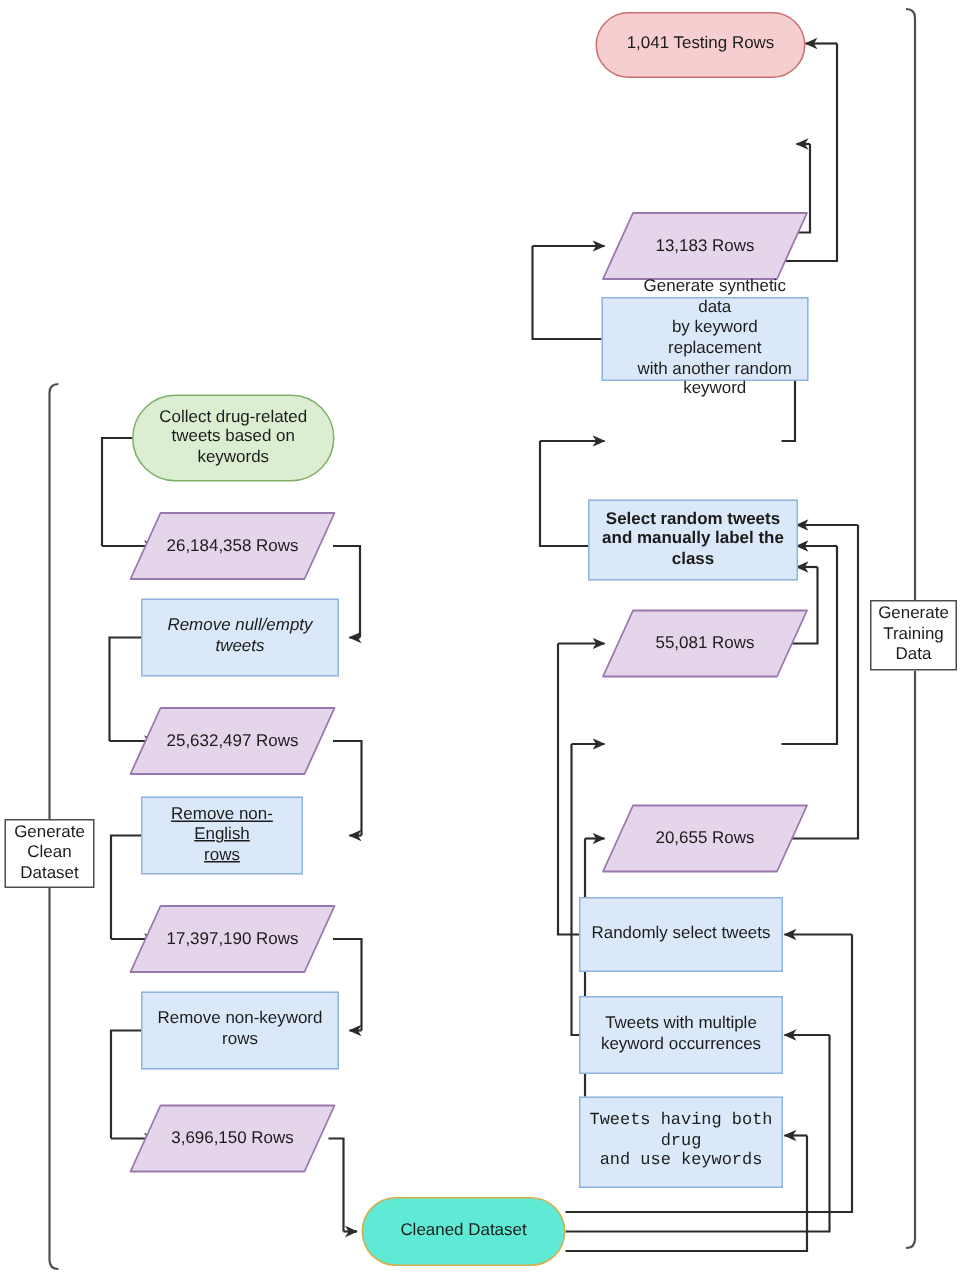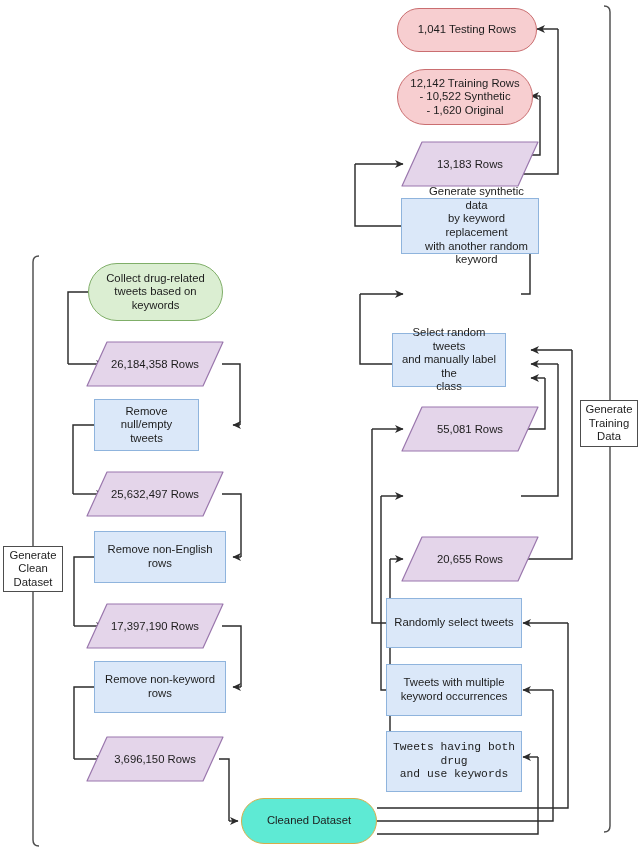--- a/index.html
+++ b/index.html
@@ -123,33 +123,33 @@
 keywords</span>
   </div>
 
   <div class="dataWrap" style="left:85px;top:340px;width:140px;height:48px;">
     <svg width="140" height="48" viewBox="0 0 140 48" xmlns="http://www.w3.org/2000/svg">
       <path d="M22,2 L138,2 L118,46 L2,46 Z" fill="#e4d5ea" stroke="#9a77ad" stroke-width="1.2" stroke-linejoin="round"></path>
     </svg>
     <span class="t">26,184,358 Rows</span>
   </div>
 
-  <div class="node proc" style="left:94px;top:399px;width:105px;height:52px;">
+  <div class="node proc" style="left:94px;top:399px;width:132px;height:52px;font-style:italic;">
     <span class="t">Remove null/empty
 tweets</span>
   </div>
 
   <div class="dataWrap" style="left:85px;top:470px;width:140px;height:48px;">
     <svg width="140" height="48" viewBox="0 0 140 48" xmlns="http://www.w3.org/2000/svg">
       <path d="M22,2 L138,2 L118,46 L2,46 Z" fill="#e4d5ea" stroke="#9a77ad" stroke-width="1.2" stroke-linejoin="round"></path>
     </svg>
     <span class="t">25,632,497 Rows</span>
   </div>
 
-  <div class="node proc" style="left:94px;top:531px;width:132px;height:52px;">
+  <div class="node proc" style="left:94px;top:531px;width:108px;height:52px;text-decoration:underline;">
     <span class="t">Remove non-English
 rows</span>
   </div>
 
   <div class="dataWrap" style="left:85px;top:602px;width:140px;height:48px;">
     <svg width="140" height="48" viewBox="0 0 140 48" xmlns="http://www.w3.org/2000/svg">
       <path d="M22,2 L138,2 L118,46 L2,46 Z" fill="#e4d5ea" stroke="#9a77ad" stroke-width="1.2" stroke-linejoin="round"></path>
     </svg>
     <span class="t">17,397,190 Rows</span>
   </div>
@@ -167,42 +167,37 @@
   </div>
 
   <div class="node term yellow" style="left:241px;top:798px;width:136px;height:46px;">
     <span class="t">Cleaned Dataset</span>
   </div>
 
   <div class="node term pink" style="left:397px;top:8px;width:140px;height:44px;">
     <span class="t">1,041 Testing Rows</span>
   </div>
 
-  <div class="node term pink" style="left:397px;top:69px;width:136px;height:56px;">
-    <span class="t">12,142 Training Rows
-- 10,522 Synthetic
-- 1,620 Original</span>
-  </div>
 
   <div class="dataWrap" style="left:400px;top:140px;width:140px;height:48px;">
     <svg width="140" height="48" viewBox="0 0 140 48" xmlns="http://www.w3.org/2000/svg">
       <path d="M22,2 L138,2 L118,46 L2,46 Z" fill="#e4d5ea" stroke="#9a77ad" stroke-width="1.2" stroke-linejoin="round"></path>
     </svg>
     <span class="t">13,183 Rows</span>
   </div>
 
   <div class="node proc" style="left:401px;top:198px;width:138px;height:56px;padding-left:13px;">
     <span class="t">Generate synthetic data
 by keyword replacement
 with another random
 keyword</span>
   </div>
 
 
-  <div class="node proc" style="left:392px;top:333px;width:114px;height:54px;">
+  <div class="node proc" style="left:392px;top:333px;width:140px;height:54px;font-weight:bold;">
     <span class="t">Select random tweets
 and manually label the
 class</span>
   </div>
 
   <div class="dataWrap" style="left:400px;top:405px;width:140px;height:48px;">
     <svg width="140" height="48" viewBox="0 0 140 48" xmlns="http://www.w3.org/2000/svg">
       <path d="M22,2 L138,2 L118,46 L2,46 Z" fill="#e4d5ea" stroke="#9a77ad" stroke-width="1.2" stroke-linejoin="round"></path>
     </svg>
     <span class="t">55,081 Rows</span>

